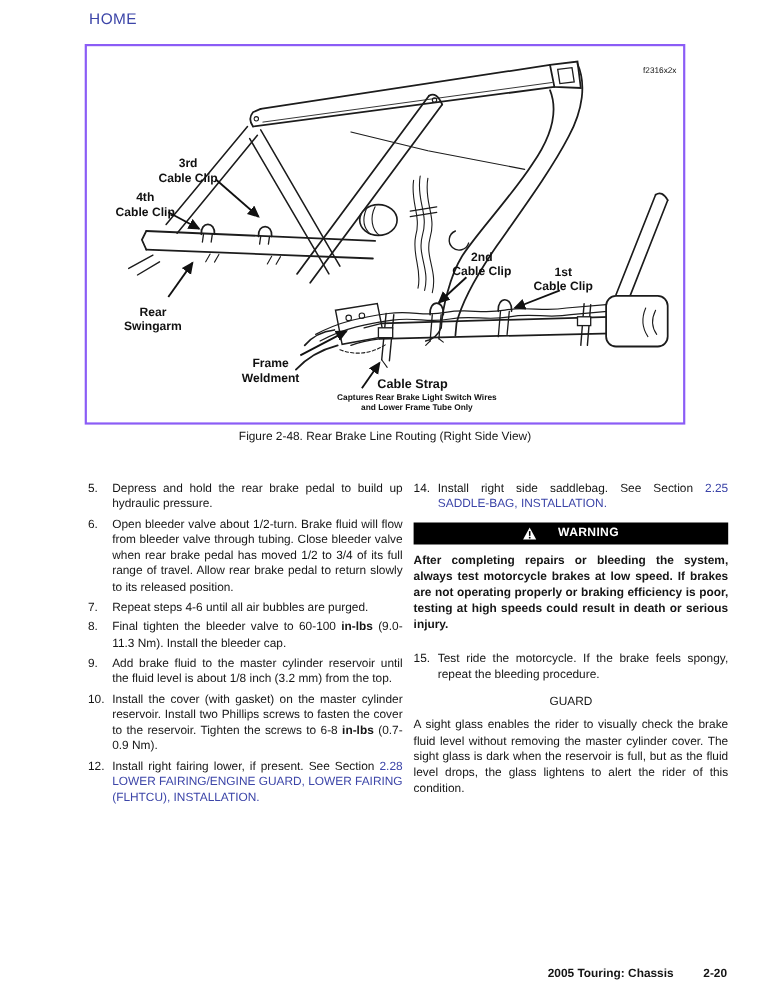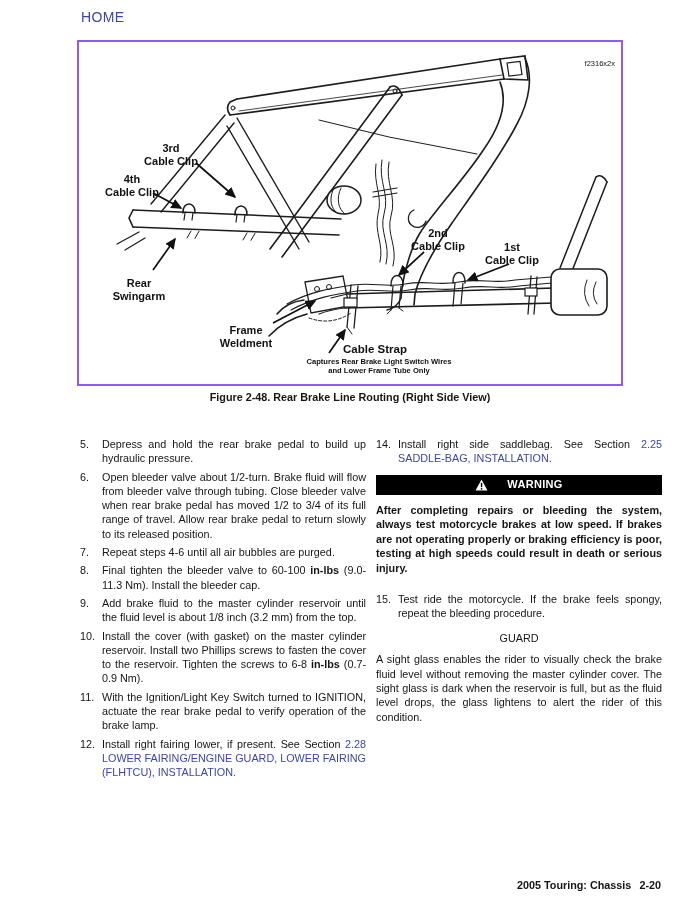--- a/index.html
+++ b/index.html
@@ -16,40 +16,40 @@
     color:var(--link); letter-spacing:.4px; cursor:pointer;
   }
   .figbox{
     position:absolute; left:77px; top:40px; width:546px; height:346px;
     border:2px solid #8b5cf6; background:#fff;
   }
   .figbox svg{display:block;}
   svg text{font-family:"Liberation Sans", sans-serif; fill:#111;}
   .caption{
     position:absolute; left:77px; top:391px; width:546px; text-align:center;
-    font-weight:bold; font-size:10.8px;
+    font-weight:normal; font-size:10.8px;
   }
   .cols{position:absolute; left:80px; top:437px; display:flex; gap:10px;}
   .col{width:286px; font-size:10.8px; line-height:14.3px;}
   .li{display:flex; margin-bottom:4px;}
   .li .num{flex:0 0 22px;}
   .li .txt{flex:1; text-align:justify;}
   .slink{color:var(--link); cursor:pointer;}
   .warn-banner{
     margin:9px 0 8px 0; height:20px; background:var(--warning_bg); color:var(--warning_fg);
     display:flex; align-items:center; justify-content:center; gap:19px;
     font-weight:bold; font-size:11px; letter-spacing:.3px;
   }
   .warn-banner svg{display:block;}
   .warn-text{font-weight:bold; text-align:justify; line-height:14.6px; margin-bottom:16px;}
   .note-head{text-align:center; margin:11px 0 7px 0;}
   .note-text{text-align:justify;}
   .footer{
     position:absolute; right:37px; bottom:13px; font-weight:bold; font-size:10.8px;
-    display:flex; gap:8px;
+    display:flex; gap:27px;
   }
 </style>
 </head>
 <body>
 
 <div class="home">HOME</div>
 
 <div class="figbox">
   <svg width="542" height="342" viewBox="0 0 542 342">
     <defs>
@@ -197,24 +197,20 @@
     </div>
     <div class="li">
       <span class="num">9.</span>
       <span class="txt">Add brake fluid to the master cylinder reservoir until the fluid level is about 1/8 inch (3.2 mm) from the top.</span>
     </div>
     <div class="li">
       <span class="num">10.</span>
       <span class="txt"><span>Install the cover (with gasket) on the master cylinder reservoir. Install two Phillips screws to fasten the cover to the reservoir. Tighten the screws to 6-8 </span><b>in-lbs</b><span> (0.7-0.9 Nm).</span></span>
     </div>
     <div class="li">
-      <span class="num">11.</span>
-      <span class="txt">With the Ignition/Light Key Switch turned to IGNITION, actuate the rear brake pedal to verify operation of the brake lamp.</span>
-    </div>
-    <div class="li">
       <span class="num">12.</span>
       <span class="txt"><span>Install right fairing lower, if present. See Section </span><span class="slink">2.28 LOWER FAIRING/ENGINE GUARD, LOWER FAIRING (FLHTCU), INSTALLATION.</span></span>
     </div>
   </div>
 
   <div class="col">
     <div class="li">
       <span class="num">14.</span>
       <span class="txt"><span>Install right side saddlebag. See Section </span><span class="slink">2.25 SADDLE-BAG, INSTALLATION.</span></span>
     </div>

